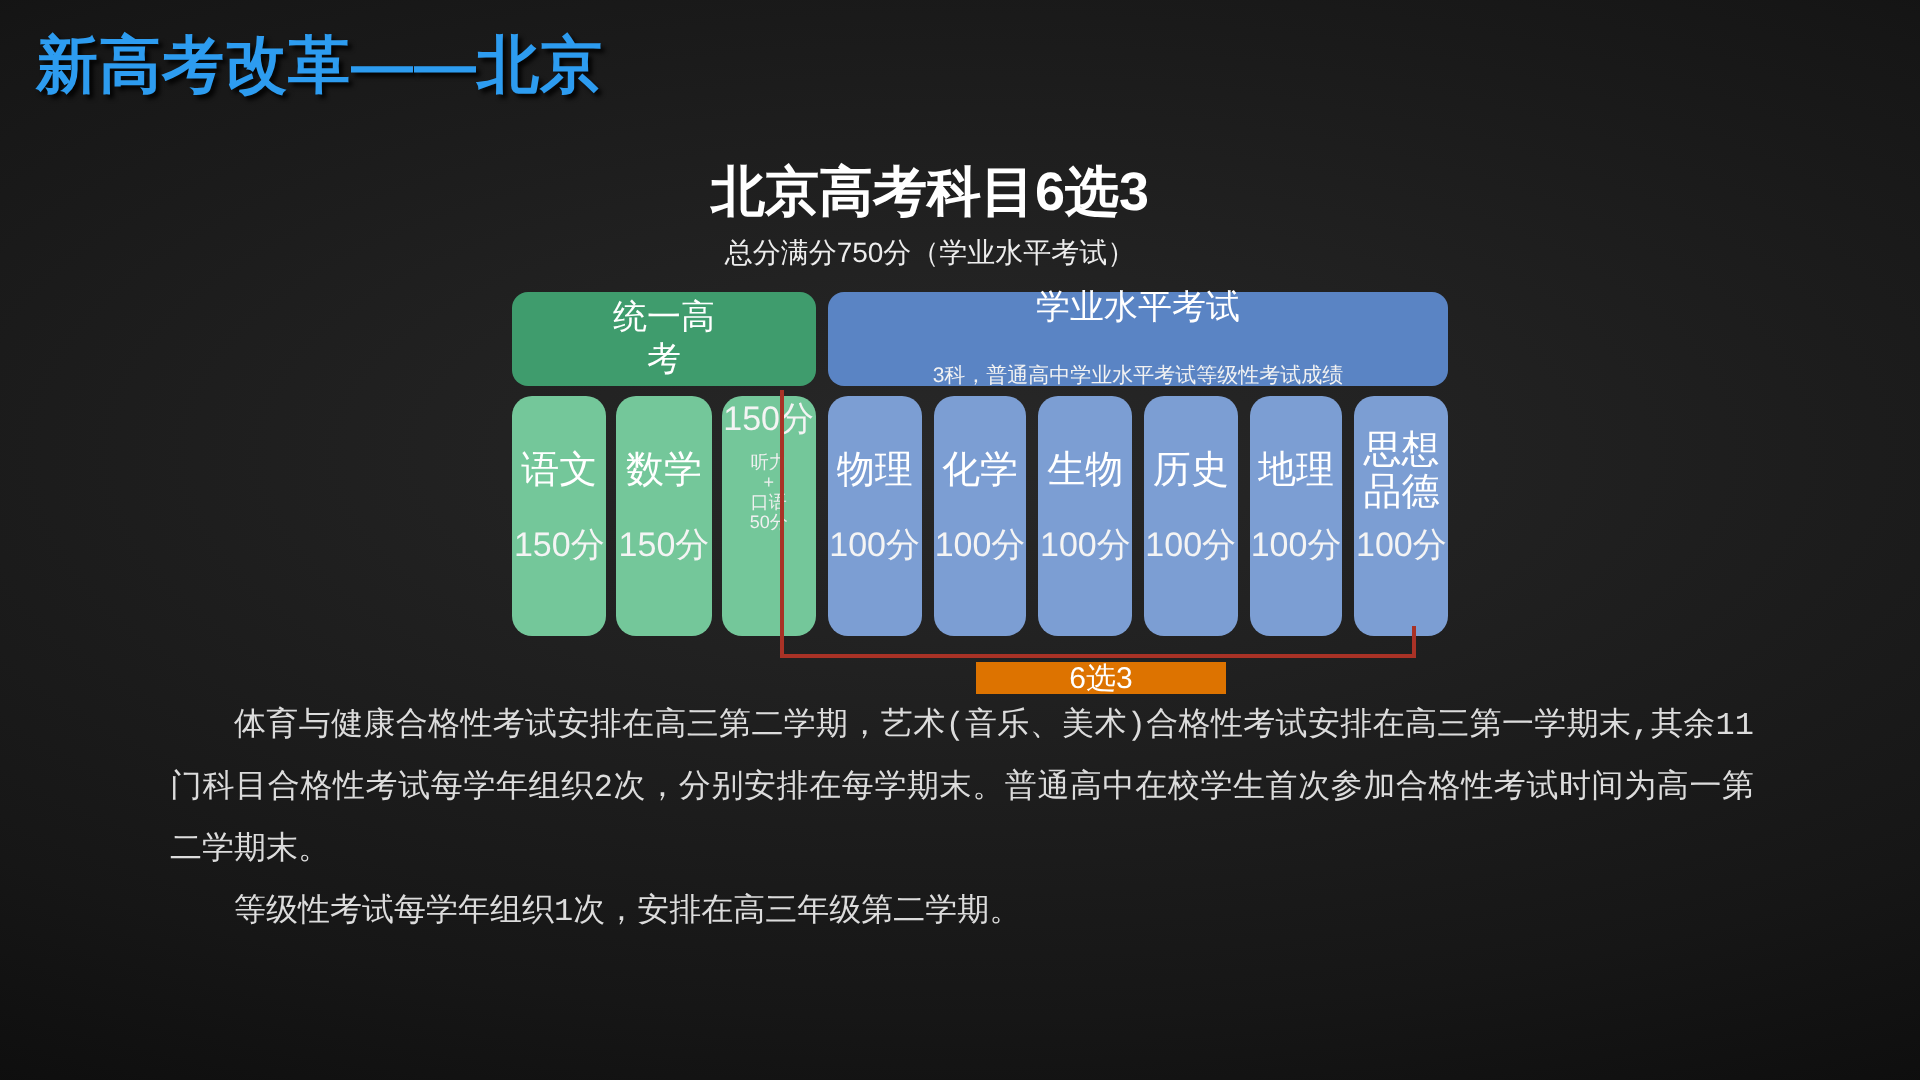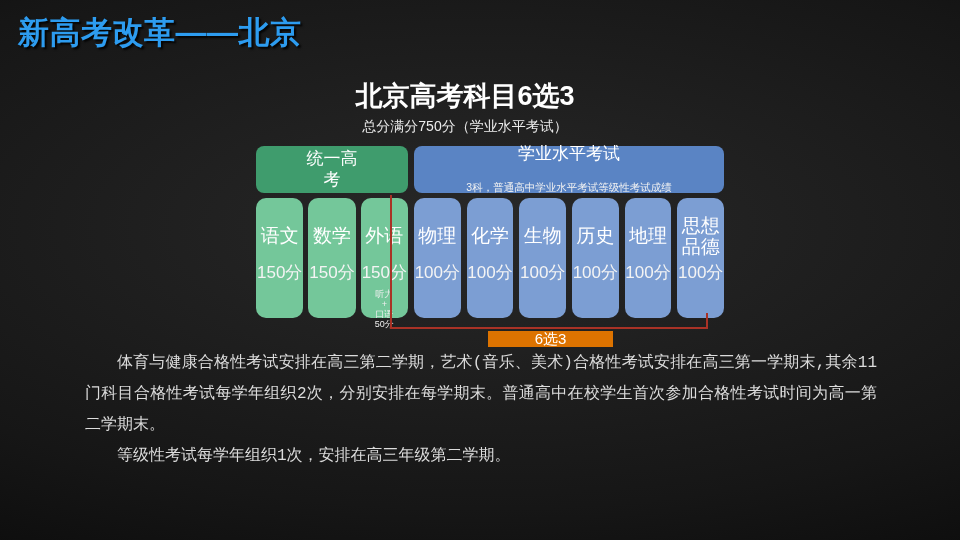--- a/index.html
+++ b/index.html
@@ -95,21 +95,20 @@
     <div class="cols">
       <div class="col green-col">
         <div class="col-name">语文</div>
         <div class="col-score">150分</div>
       </div>
       <div class="col green-col">
         <div class="col-name">数学</div>
         <div class="col-score">150分</div>
       </div>
       <div class="col green-col">
-        <div class="col-name">外语</div>
         <div class="col-score">150分</div>
         <div class="col-extra">听力
 +
 口语
 50分</div>
       </div>
     </div>
   </div>
 
   <div class="group group-blue">

